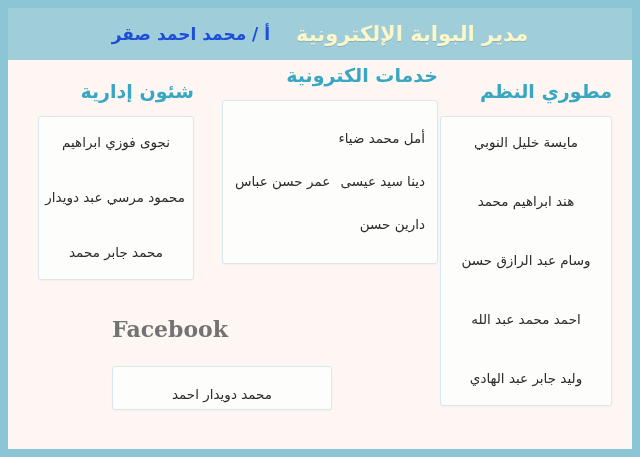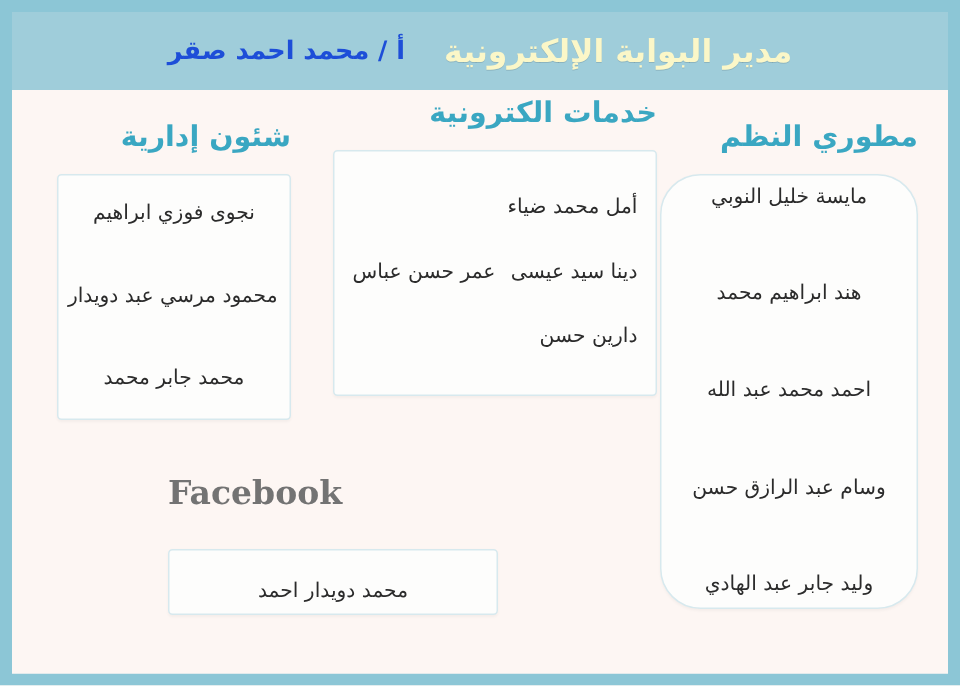--- a/index.html
+++ b/index.html
@@ -82,25 +82,24 @@
   }
 
   
   #col-systems {
     right: 20px;
     top: 72px;
     width: 172px;
   }
   #col-systems .card {
     height: 290px;
-    padding: 7px 8px;
+    padding: 18px 8px;
     display: flex;
     flex-direction: column;
     justify-content: space-between;
-    border-radius: 27px;
   }
 
   
   #col-services {
     left: 214px;
     top: 56px;
     width: 216px;
   }
   #col-services .card {
     height: 164px;
@@ -167,22 +166,22 @@
     <div class="header">
       <div class="header-title">مدير البوابة الإلكترونية</div>
       <div class="header-person">أ  /  محمد احمد صقر</div>
     </div>
 
     <div class="col" id="col-systems">
       <div class="col-title">مطوري النظم</div>
       <div class="card">
         <div class="name">مايسة خليل النوبي</div>
         <div class="name">هند ابراهيم محمد</div>
+        <div class="name">وسام عبد الرازق حسن</div>
         <div class="name">احمد محمد عبد الله</div>
-        <div class="name">وسام عبد الرازق حسن</div>
         <div class="name">وليد جابر عبد الهادي</div>
       </div>
     </div>
 
     <div class="col" id="col-services">
       <div class="col-title">خدمات الكترونية</div>
       <div class="card">
         <div class="pair-row">
           <div class="name">أمل محمد ضياء</div>
         </div>

